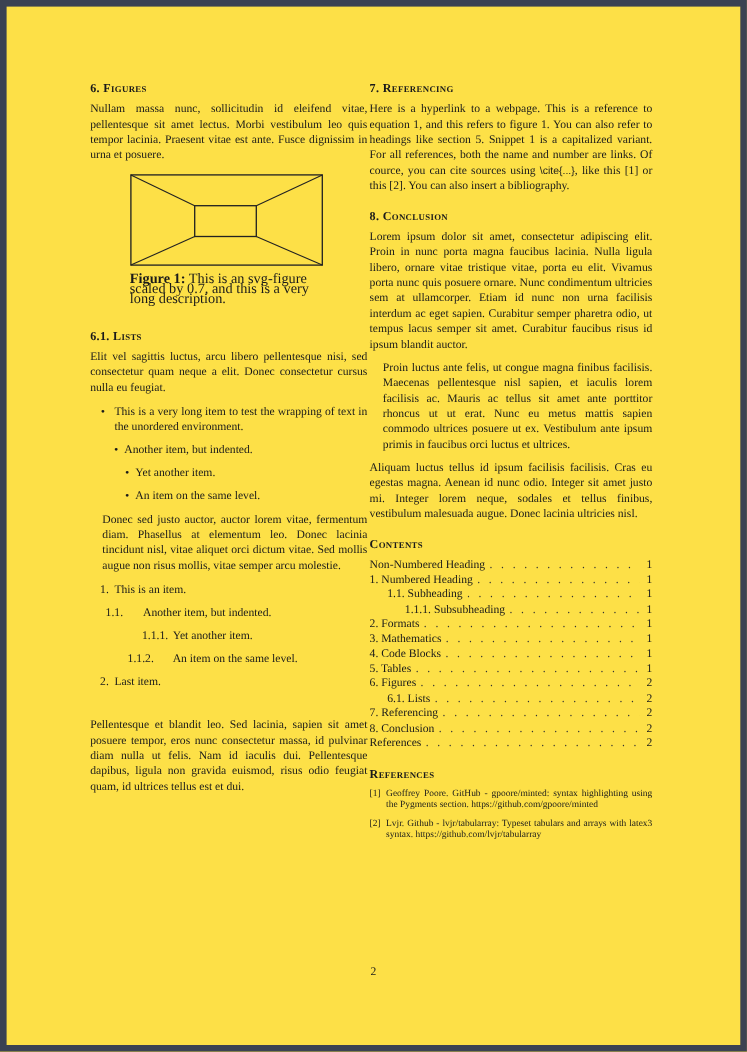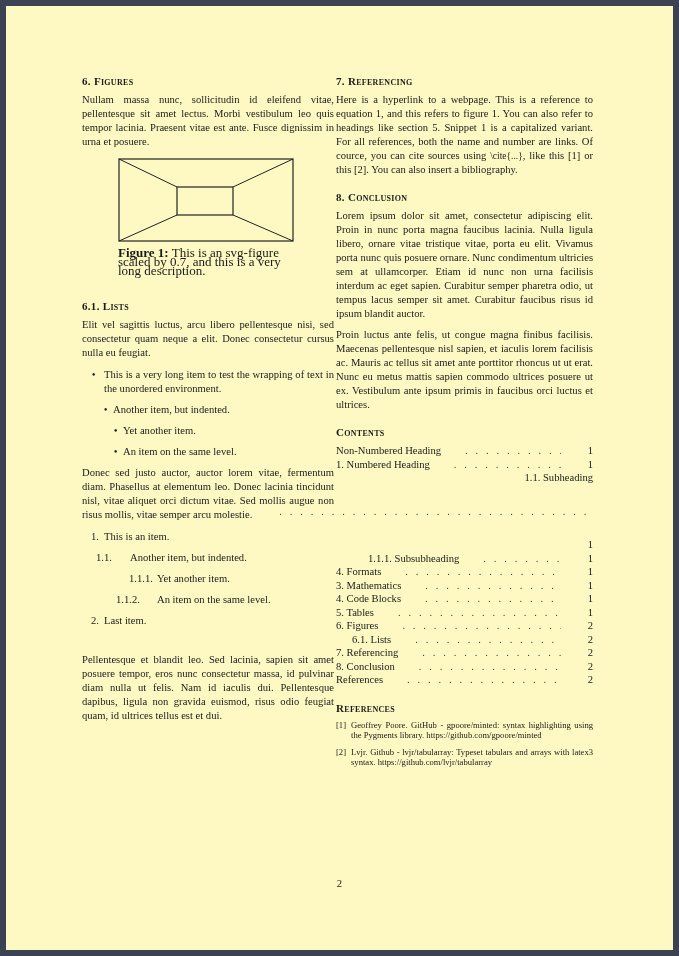--- a/index.html
+++ b/index.html
@@ -6,21 +6,21 @@
   body {
     width: 679px; height: 956px; overflow: hidden;
     background: #3b4252;
     font-family: "DejaVu Serif", "Liberation Serif", serif;
     color: #1a1a1a;
     position: relative;
   }
   .page {
     position: absolute; left: 6px; top: 6px;
     width: 667px; height: 944px;
-    background: #fef9c3;
+    background: #fde047;
   }
   .col { position: absolute; top: 68px; width: 252px; }
   .col.left { left: 76px; }
   .col.right { left: 330px; width: 257px; }
   .p, .li-text {
     font-family: "Liberation Serif", "DejaVu Serif", serif;
     font-size: 10.6px; line-height: 14px;
     text-align: justify; margin: 0;
   }
   h2 {
@@ -33,43 +33,43 @@
   .figure svg { display: block; margin-left: 36px; }
   .caption {
     font-family: "Liberation Serif", "DejaVu Serif", serif;
     font-size: 13px; line-height: 9px; margin: 6px 0 0 36px; width: 185px;
   }
   .caption b { font-weight: bold; }
   .li { position: relative; margin-bottom: 7px; }
   .bullet { position: absolute; font-size: 9px; line-height: 14px; }
   .num { position: absolute; line-height: 14px; font-family: "Liberation Serif", serif; font-size: 10.6px; }
   .toc-row {
-    display: flex; align-items: flex-end;
-    font-family: "Liberation Serif", "DejaVu Serif", serif;
-    font-size: 10.6px; line-height: 13.5px; gap: 20px;
+    display: flex; align-items: flex-start;
+    font-family: "Liberation Serif", "DejaVu Serif", serif;
+    font-size: 10.6px; line-height: 13.5px;
   }
   .toc-label { white-space: nowrap; }
   .toc-dots {
     flex: 1; overflow: hidden; white-space: nowrap;
     margin: 0 4px; letter-spacing: 2.6px; color: #333;
   }
   .toc-page { width: 8px; text-align: right; }
   .ref {
     position: relative; padding-left: 15px;
     font-family: "Liberation Serif", "DejaVu Serif", serif;
     font-size: 8.6px; line-height: 10.5px; text-align: justify;
     margin-bottom: 6px;
   }
   .ref-label { position: absolute; left: 0; top: 0; }
   .page-num {
     position: absolute; left: 0; width: 667px; top: 872px;
     text-align: center;
     font-family: "Liberation Serif", serif; font-size: 10.6px;
   }
-  code { font-family: Liberation Serif, serif; font-size: 9.5px; margin-top: 10px; }
+  code { font-family: Liberation Sans, sans-serif; font-size: 9.5px; margin-top: 10px; }
 </style>
 </head>
 <body>
 
 <div class="page">
 
   <div class="col left">
     <h2>6. Figures</h2>
     <p class="p">Nullam massa nunc, sollicitudin id eleifend vitae, pellentesque sit amet lectus. Morbi vestibulum leo quis tempor lacinia. Praesent vitae est ante. Fusce dignissim in urna et posuere.</p>
 
@@ -105,21 +105,21 @@
       <div class="li" style="padding-left:41px;">
         <span class="bullet" style="left:31px;">•</span>
         <p class="li-text">Yet another item.</p>
       </div>
       <div class="li" style="padding-left:41px;">
         <span class="bullet" style="left:31px;">•</span>
         <p class="li-text">An item on the same level.</p>
       </div>
     </div>
 
-    <p class="p" style="margin-top:7px;">Donec sed justo auctor, auctor lorem vitae, fermentum diam. Phasellus at elementum leo. Donec lacinia tincidunt nisl, vitae aliquet orci dictum vitae. Sed mollis augue non risus mollis, vitae semper arcu molestie.</p>
+    <p class="p" style="margin-top:7px;margin-left:11px;">Donec sed justo auctor, auctor lorem vitae, fermentum diam. Phasellus at elementum leo. Donec lacinia tincidunt nisl, vitae aliquet orci dictum vitae. Sed mollis augue non risus mollis, vitae semper arcu molestie.</p>
 
     <div style="margin-top:8px;">
       <div class="li" style="padding-left:22px;">
         <span class="num" style="left:9px;">1.</span>
         <p class="li-text">This is an item.</p>
       </div>
       <div class="li" style="padding-left:48px;">
         <span class="num" style="left:14px;">1.1.</span>
         <p class="li-text">Another item, but indented.</p>
       </div>
@@ -141,46 +141,47 @@
   </div>
 
   <div class="col right">
     <h2>7. Referencing</h2>
     <p class="p">
       <span>Here is a hyperlink to a webpage. This is a reference to equation 1, and this refers to figure 1. You can also refer to headings like section 5. Snippet 1 is a capitalized variant. For all references, both the name and number are links. Of cource, you can cite sources using </span><code>\cite{...}</code><span>, like this [1] or this [2]. You can also insert a bibliography.</span>
     </p>
 
     <h2 style="margin-top:13px;">8. Conclusion</h2>
     <p class="p">Lorem ipsum dolor sit amet, consectetur adipiscing elit. Proin in nunc porta magna faucibus lacinia. Nulla ligula libero, ornare vitae tristique vitae, porta eu elit. Vivamus porta nunc quis posuere ornare. Nunc condimentum ultricies sem at ullamcorper. Etiam id nunc non urna facilisis interdum ac eget sapien. Curabitur semper pharetra odio, ut tempus lacus semper sit amet. Curabitur faucibus risus id ipsum blandit auctor.</p>
-    <p class="p" style="margin-top:7px;">Proin luctus ante felis, ut congue magna finibus facilisis. Maecenas pellentesque nisl sapien, et iaculis lorem facilisis ac. Mauris ac tellus sit amet ante porttitor rhoncus ut ut erat. Nunc eu metus mattis sapien commodo ultrices posuere ut ex. Vestibulum ante ipsum primis in faucibus orci luctus et ultrices.</p>
+    <p class="p" style="margin-top:7px;margin-left:12px;">Proin luctus ante felis, ut congue magna finibus facilisis. Maecenas pellentesque nisl sapien, et iaculis lorem facilisis ac. Mauris ac tellus sit amet ante porttitor rhoncus ut ut erat. Nunc eu metus mattis sapien commodo ultrices posuere ut ex. Vestibulum ante ipsum primis in faucibus orci luctus et ultrices.</p>
+    <p class="p" style="margin-top:7px;">Aliquam luctus tellus id ipsum facilisis facilisis. Cras eu egestas magna. Aenean id nunc odio. Integer sit amet justo mi. Integer lorem neque, sodales et tellus finibus, vestibulum malesuada augue. Donec lacinia ultricies nisl.</p>
 
     <h2 style="margin-top:13px;">Contents</h2>
     <div>
       <div class="toc-row">
           <span class="toc-label">Non-Numbered Heading</span>
           <span class="toc-dots">. . . . . . . . . . . . . . . . . . . . . . . . . . . . . .</span>
           <span class="toc-page">1</span>
         </div>
       <div class="toc-row">
           <span class="toc-label">1. Numbered Heading</span>
           <span class="toc-dots">. . . . . . . . . . . . . . . . . . . . . . . . . . . . . .</span>
           <span class="toc-page">1</span>
         </div>
-      <div class="toc-row" style="padding-left:16px;flex-direction:column;">
+      <div class="toc-row" style="padding-left:16px;">
           <span class="toc-label">1.1. Subheading</span>
           <span class="toc-dots">. . . . . . . . . . . . . . . . . . . . . . . . . . . . . .</span>
           <span class="toc-page">1</span>
         </div>
       <div class="toc-row" style="padding-left:32px;">
           <span class="toc-label">1.1.1. Subsubheading</span>
           <span class="toc-dots">. . . . . . . . . . . . . . . . . . . . . . . . . . . . . .</span>
           <span class="toc-page">1</span>
         </div>
       <div class="toc-row">
-          <span class="toc-label">4. Formats</span>
+          <span class="toc-label">2. Formats</span>
           <span class="toc-dots">. . . . . . . . . . . . . . . . . . . . . . . . . . . . . .</span>
           <span class="toc-page">1</span>
         </div>
       <div class="toc-row">
           <span class="toc-label">3. Mathematics</span>
           <span class="toc-dots">. . . . . . . . . . . . . . . . . . . . . . . . . . . . . .</span>
           <span class="toc-page">1</span>
         </div>
       <div class="toc-row">
           <span class="toc-label">4. Code Blocks</span>
@@ -216,21 +217,21 @@
           <span class="toc-label">References</span>
           <span class="toc-dots">. . . . . . . . . . . . . . . . . . . . . . . . . . . . . .</span>
           <span class="toc-page">2</span>
         </div>
     </div>
 
     <h2 style="margin-top:14px;">References</h2>
     <div>
       <div class="ref">
         <span class="ref-label">[1]</span>
-        <span>Geoffrey Poore. GitHub - gpoore/minted: syntax highlighting using the Pygments library. https://github.com/gpoore/minted</span>
+        <span>Geoffrey Poore. GitHub - gpoore/minted: syntax highlighting using the Pygments section. https://github.com/gpoore/minted</span>
       </div>
       <div class="ref">
         <span class="ref-label">[2]</span>
         <span>Lvjr. Github - lvjr/tabularray: Typeset tabulars and arrays with latex3 syntax. https://github.com/lvjr/tabularray</span>
       </div>
     </div>
   </div>
 
   <div class="page-num">2</div>
 </div>

